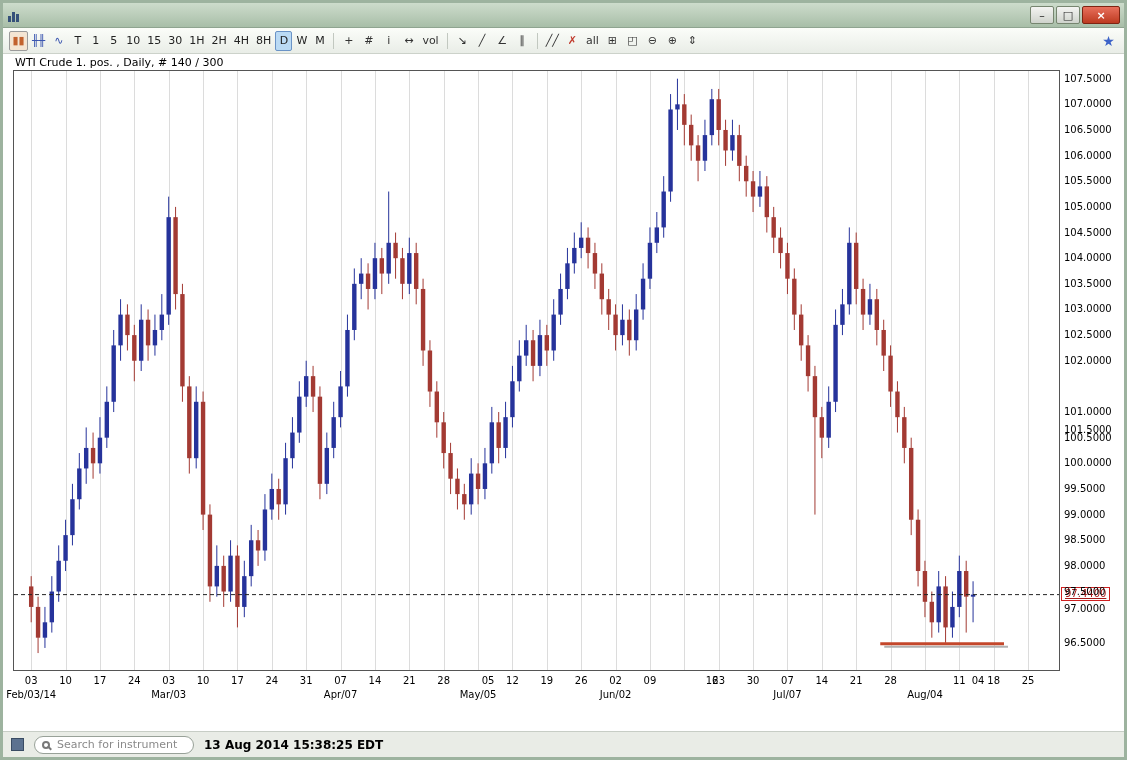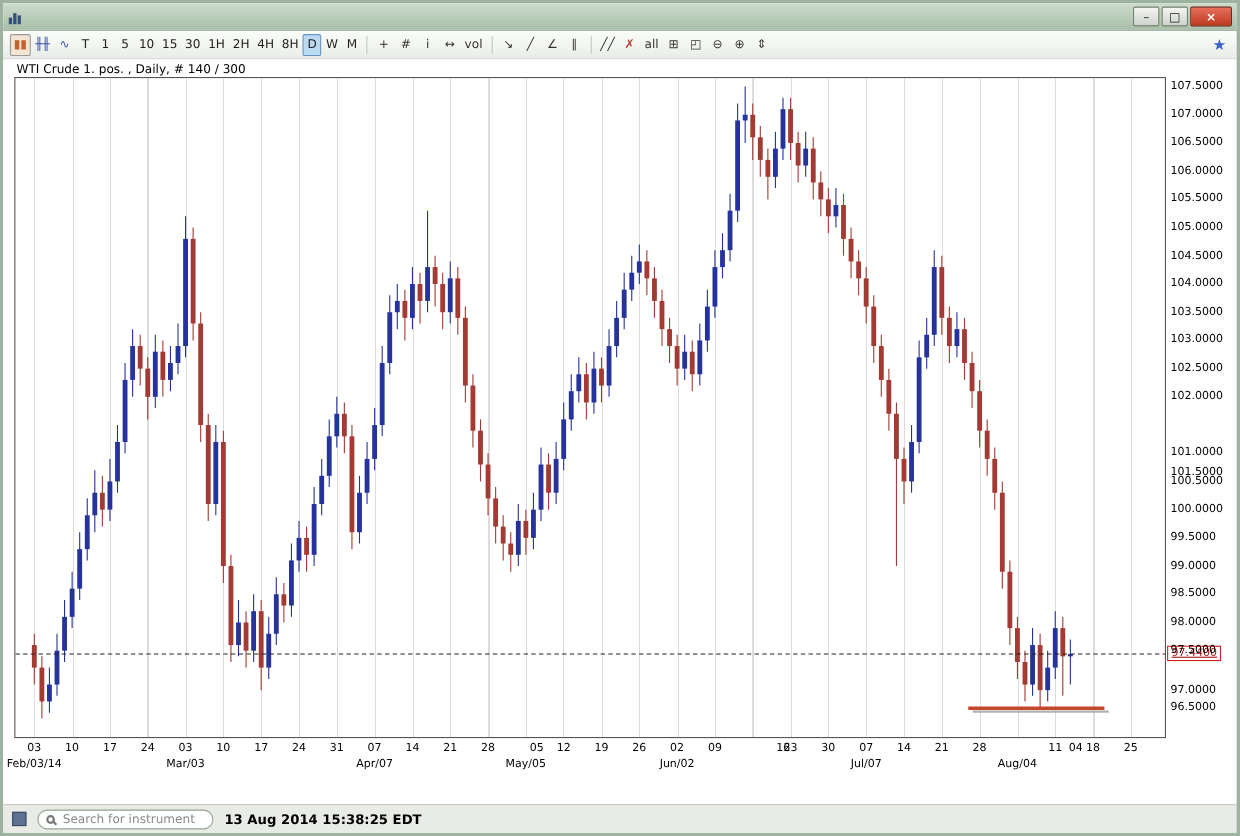--- a/index.html
+++ b/index.html
@@ -469,21 +469,21 @@
           <div class="y-label" style="top: 284.756px;">102.0000</div>
           <div class="y-label" style="top: 310.398px; margin-top: 44px;">101.5000</div>
           <div class="y-label" style="top: 336.04px;">101.0000</div>
           <div class="y-label" style="top: 361.682px;">100.5000</div>
           <div class="y-label" style="top: 387.324px;">100.0000</div>
           <div class="y-label" style="top: 412.967px; text-align: right;">99.5000</div>
           <div class="y-label" style="top: 438.609px;">99.0000</div>
           <div class="y-label" style="top: 464.251px;">98.5000</div>
           <div class="y-label" style="top: 489.893px;">98.0000</div>
           <div class="y-label" style="top: 515.535px;">97.5000</div>
-          <div class="y-label" style="top: 552px;">97.0000</div>
+          <div class="y-label" style="top: 533px;">97.0000</div>
           <div class="y-label" style="top: 566.819px;">96.5000</div>
         </div>
     </div>
     <div class="x-axis">
         <span class="x-day" style="left: 17.1875px;">03</span>
         <span class="x-day" style="left: 51.5625px;">10</span>
         <span class="x-day" style="left: 85.9375px;">17</span>
         <span class="x-day" style="left: 120.312px;">24</span>
         <span class="x-day" style="left: 154.688px;">03</span>
         <span class="x-day" style="left: 189.062px;">10</span>

